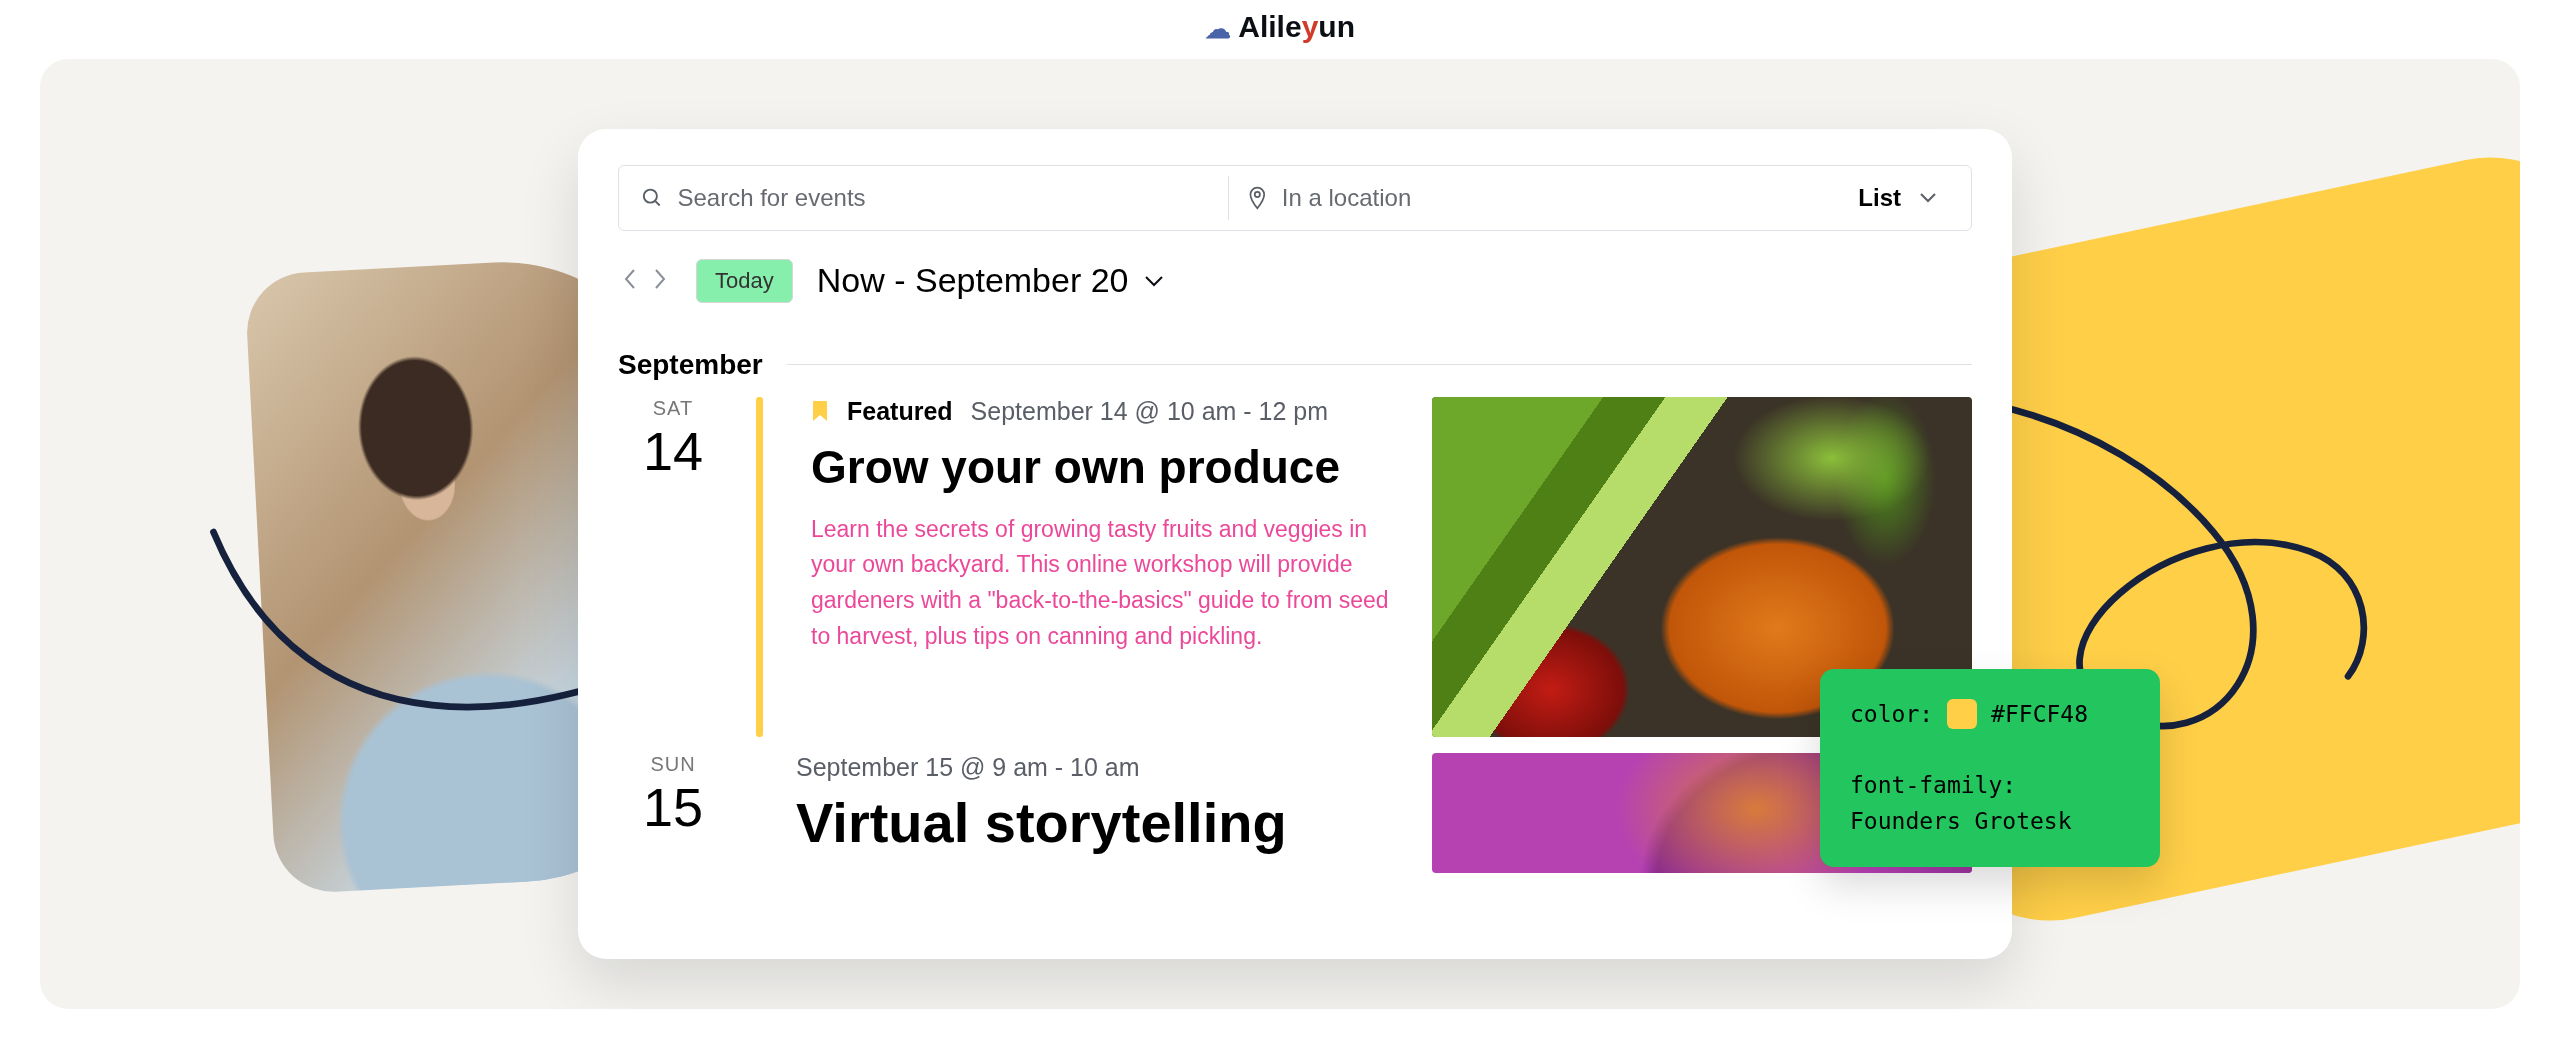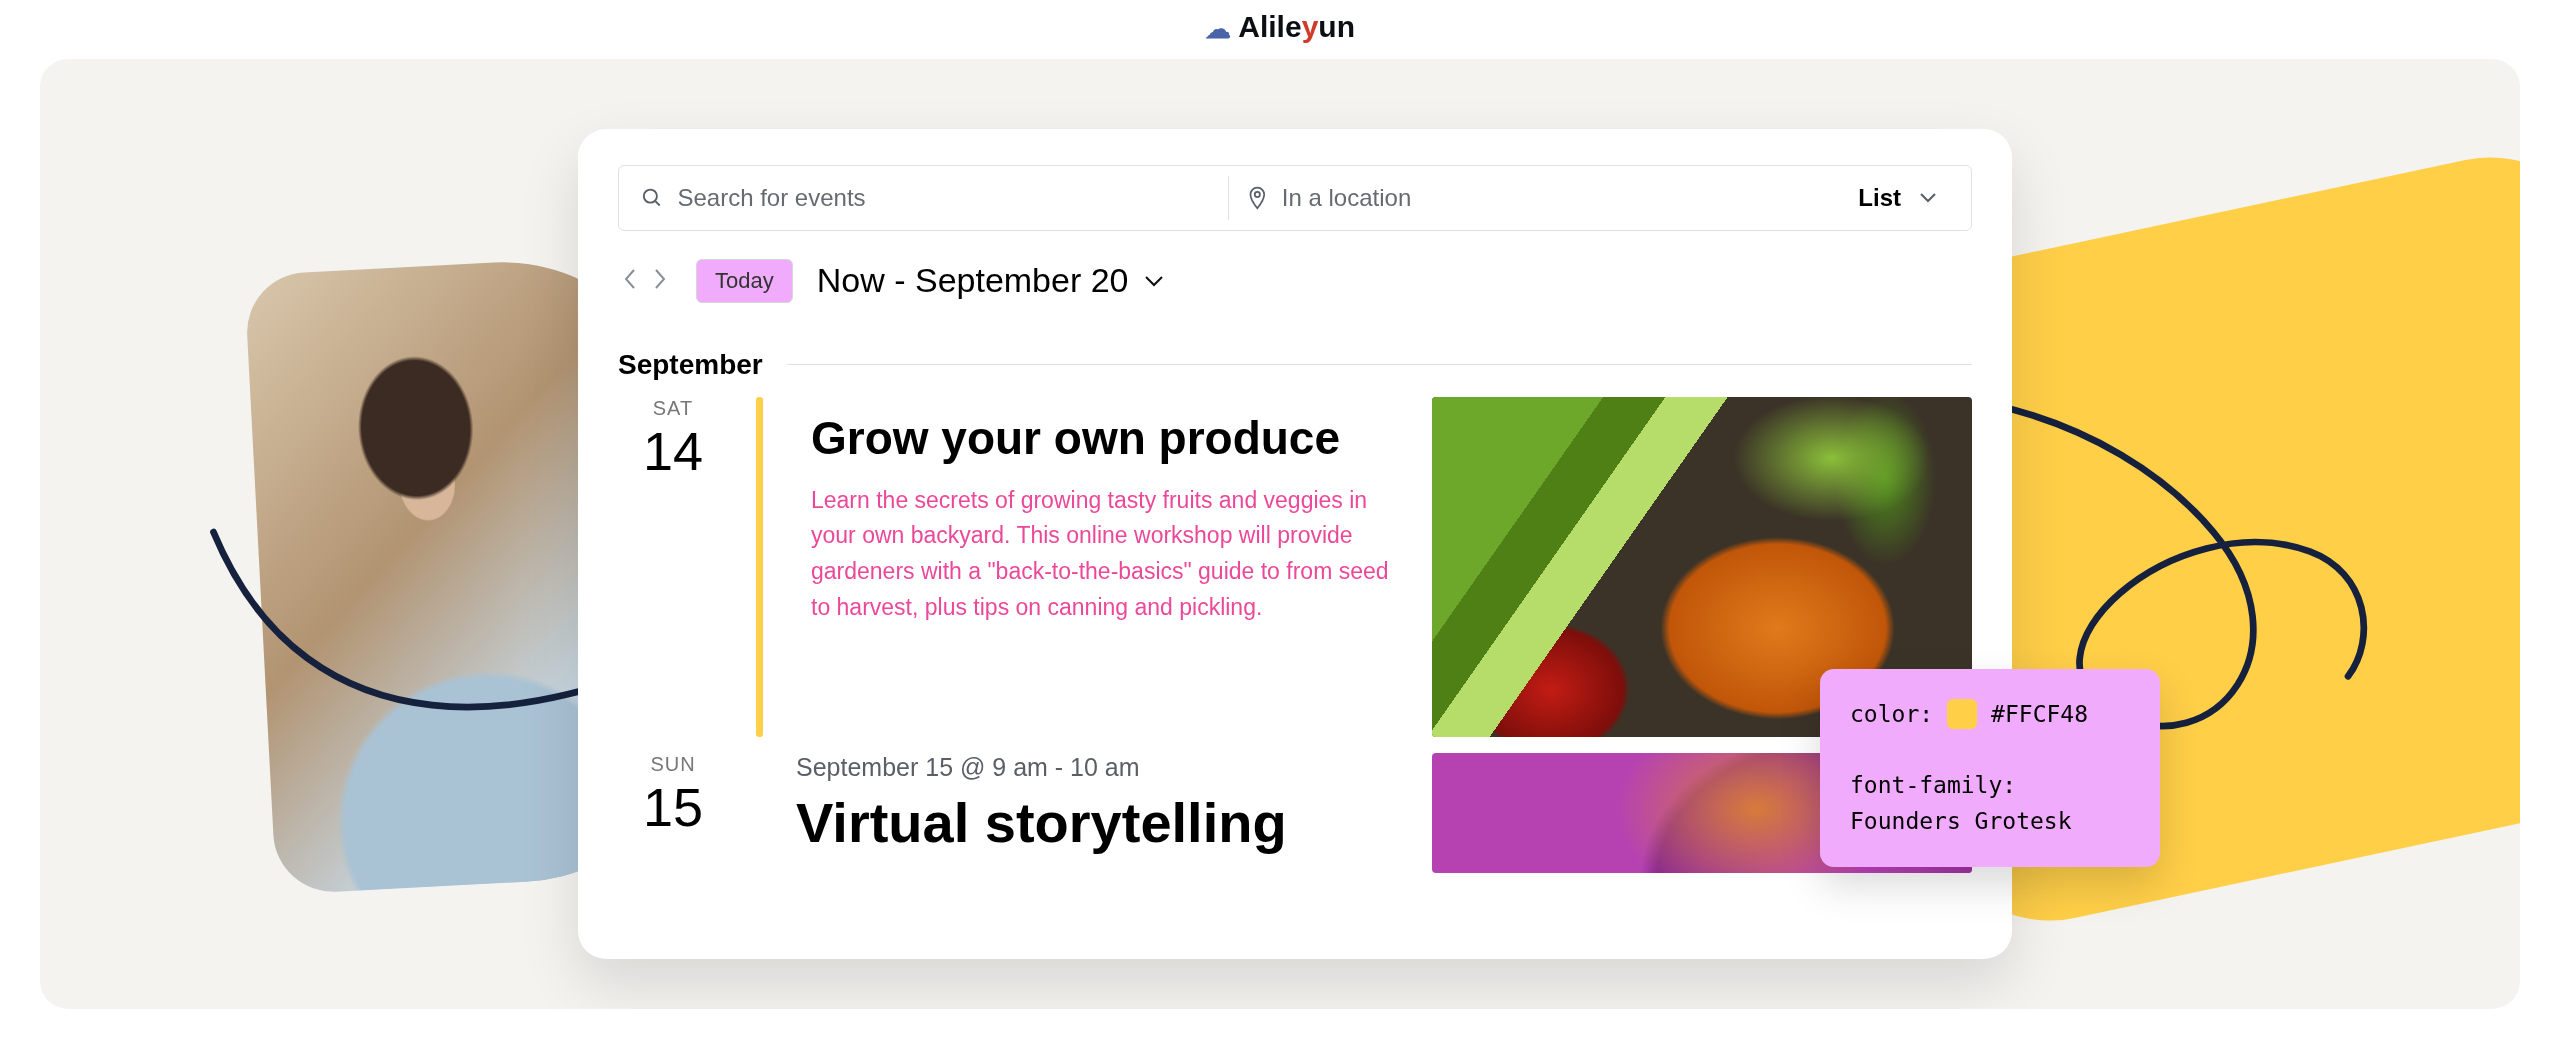--- a/index.html
+++ b/index.html
@@ -113,21 +113,21 @@
   padding: 18px 26px;
   border-radius: 6px;
   cursor: pointer;
 }
 .view-dd { display: flex; align-items: center; gap: 18px; padding: 0 24px; font-size: 24px; font-weight: 600; cursor:pointer;}
 
 
 .toolbar { display: flex; align-items: center; gap: 24px; margin-top: 28px; }
 .nav-arrows { display: flex; gap: 6px; }
 .nav-arrows button { border: none; background: transparent; cursor: pointer; padding: 4px; }
-.btn-today { border: 1px solid #d5d5da; background: #f0abfc; border-radius: 6px; padding: 8px 18px; font-size: 22px; cursor:pointer;color:#333;}
+.btn-today { border: 1px solid #d5d5da; background: #86efac; border-radius: 6px; padding: 8px 18px; font-size: 22px; cursor:pointer;color:#333;}
 .range { font-size: 34px; font-weight: 500; display: flex; align-items: center; gap: 14px; cursor:pointer;}
 
 
 .month-head { display: flex; align-items: center; gap: 24px; margin-top: 46px; }
 .month-head span { font-size: 28px; font-weight: 800; }
 .month-head .line { flex: 1; height: 1px; background: #e0e0e6; }
 
 
 .event { display: flex; margin-top: 16px; gap: 30px; }
 .datecol { width: 110px; text-align: center; }
@@ -157,21 +157,21 @@
   radial-gradient(ellipse 200px 140px at 60% 40%,#d77b3b,transparent 70%),
   radial-gradient(ellipse 280px 200px at 78% 90%,#c445c0,#8a2a91 70%,transparent 76%),
   #b642b2;}
 
 
 .tip-card {
   position: absolute;
   left: 1780px;
   top: 610px;
   width: 340px;
-  background: #f0abfc;
+  background: #22c55e;
   border-radius: 14px;
   box-shadow: 0 18px 40px rgba(0,0,0,.15);
   padding: 28px 30px;
   font-family: "Menlo","Consolas",monospace;
   font-size: 23px;
   line-height: 1.55;
 }
 .tip-row { display:flex; align-items:center; gap:14px; }
 .swatch { width: 30px; height: 30px; background:#ffcf48; border-radius:6px; display:inline-block; }
 
@@ -243,20 +243,27 @@
       <div class="line"></div>
     </div>
 
     <div class="event">
       <div class="datecol">
         <div class="dow">SAT</div>
         <div class="day">14</div>
       </div>
       <div class="accent-bar"></div>
       <div class="event-body">
+        <div class="feat-line">
+          <svg width="18" height="24" viewBox="0 0 18 24" fill="#ffcf48">
+              <path d="M2 2 H16 V22 L9 16 L2 22 Z"></path>
+            </svg>
+          <span class="feat-label">Featured</span>
+          <span class="feat-time">September 14 @ 10 am - 12 pm</span>
+        </div>
         <div class="event-title title-link">Grow your own produce</div>
         <p class="desc">Learn the secrets of growing tasty fruits and veggies in your own backyard. This online workshop will provide gardeners with a "back-to-the-basics" guide to from seed to harvest, plus tips on canning and pickling.</p>
       </div>
       <div class="event-img">
           <div class="veggies"></div>
         </div>
     </div>
 
     <div class="event" style="">
       <div class="datecol">

